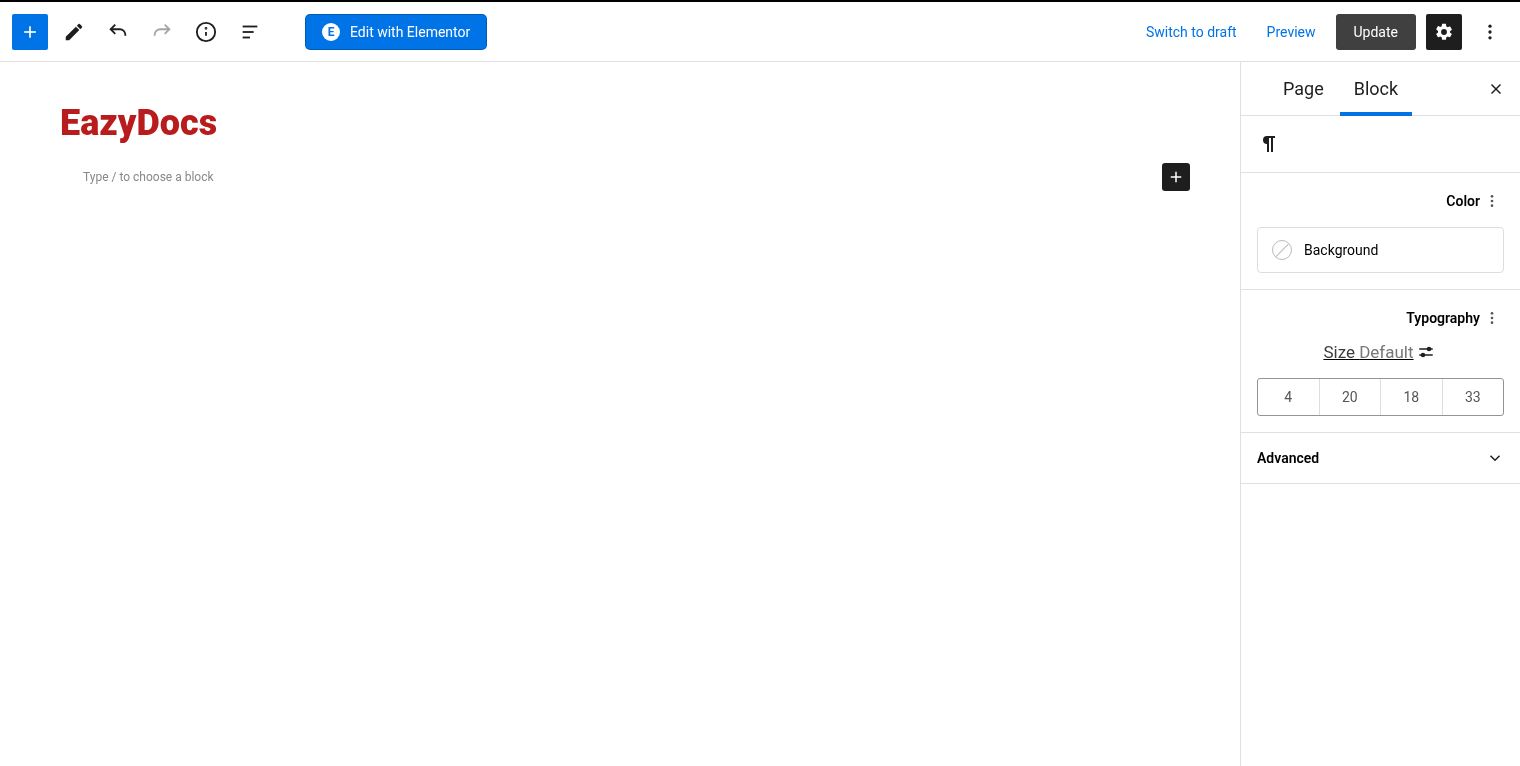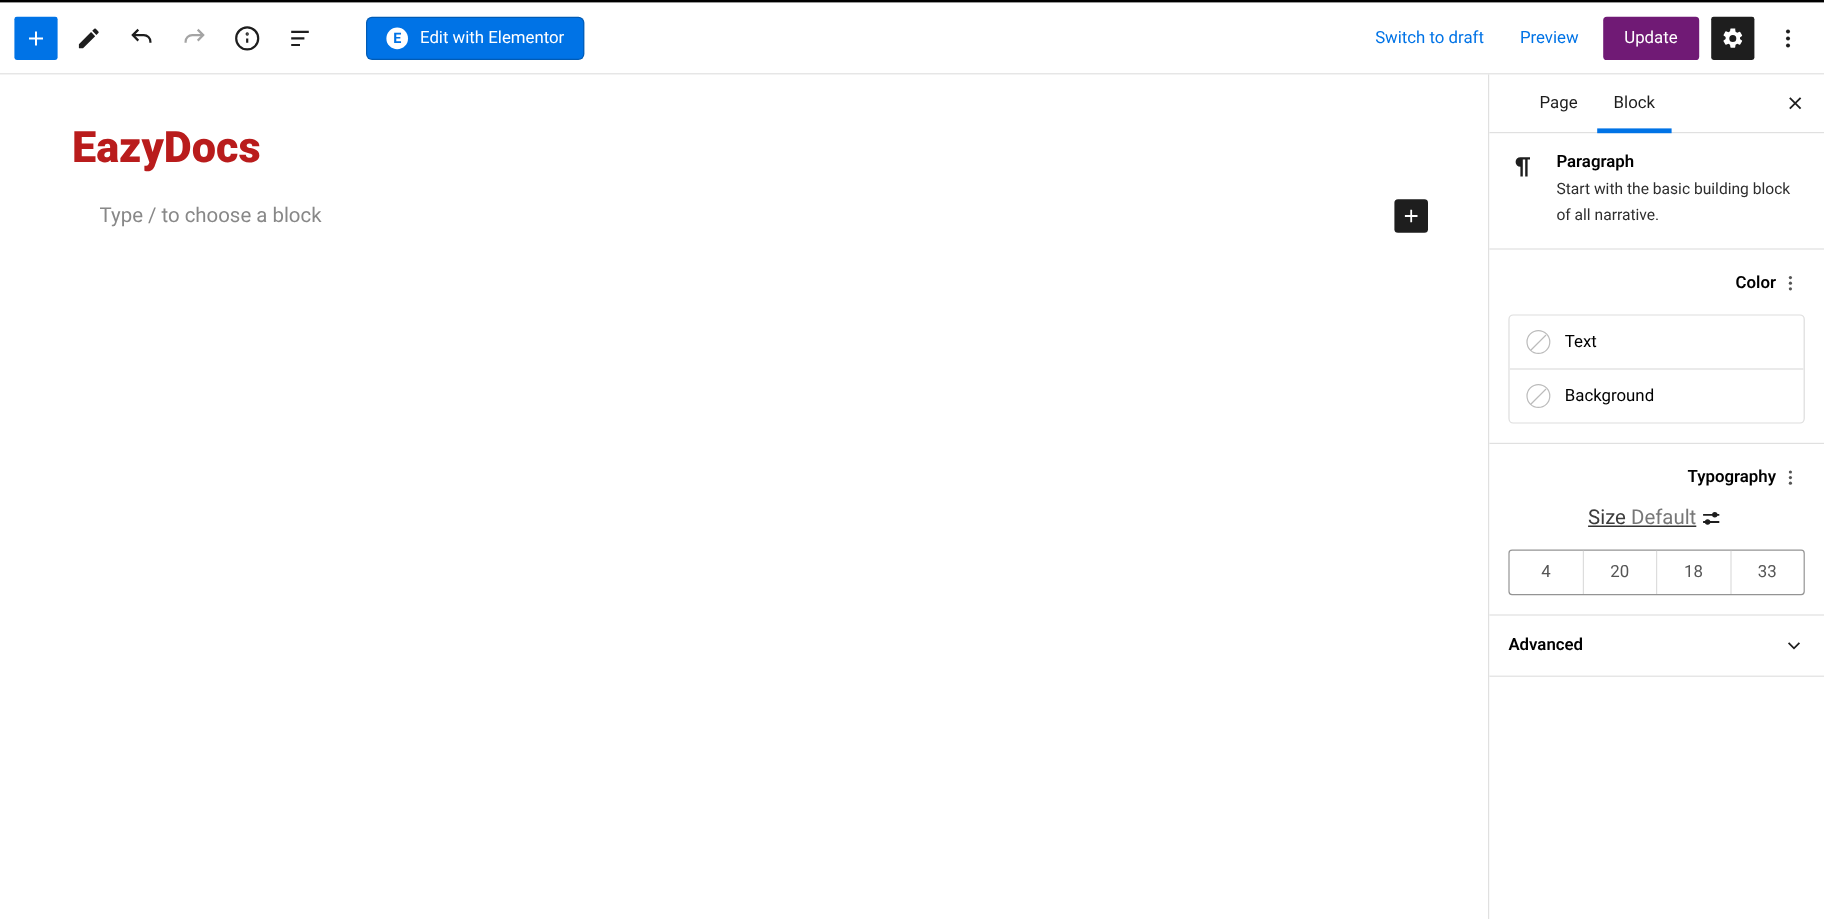--- a/index.html
+++ b/index.html
@@ -6,31 +6,31 @@
 body { background: #fff; width: 1520px; height: 766px; overflow: hidden; border-top: 2px solid #000; }
 .topbar { height: 60px; display: flex; align-items: center; justify-content: space-between; padding: 0 12px; border-bottom: 1px solid #e0e0e0; }
 .tb-left { display: flex; align-items: center; gap: 8px; }
 .tb-right { display: flex; align-items: center; gap: 10px; }
 .icon-btn { width: 36px; height: 36px; display: flex; align-items: center; justify-content: center; border: none; background: transparent; cursor: pointer; border-radius: 2px; }
 .icon-btn.primary { background: #0073e6; color: #fff; }
 .icon-btn.dark { background: #1e1e1e; color: #fff; }
 .elementor-btn { display: flex; align-items: center; gap: 10px; background: #0073e6; color: #fff; border: none; padding: 8px 16px; border-radius: 4px; cursor: pointer; font-size: 14px; margin-left: 30px; box-shadow: 0 0 0 1px #005bb5; }
 .elementor-icon { width: 18px; height: 18px; border-radius: 50%; background: #fff; display: flex; align-items: center; justify-content: center; color: #0073e6; font-weight: bold; font-size: 12px; }
 .link-btn { background: none; border: none; color: #0073e6; cursor: pointer; font-size: 14px; padding: 6px 10px; }
-.update-btn { background: #701a75; color: #fff; border: none; padding: 10px 18px; border-radius: 3px; cursor: pointer; font-size: 14px; }
+.update-btn { background: #404040; color: #fff; border: none; padding: 10px 18px; border-radius: 3px; cursor: pointer; font-size: 14px; }
 .main { display: flex; height: calc(100% - 60px); }
 .editor { flex: 1; padding: 40px 35px; overflow: auto; position: relative; }
 .page-title { font-size: 36px; font-weight: 900; color: #b91c1c; margin-left: 25px; margin-bottom: 18px; }
 .block-row { display: flex; align-items: center; justify-content: space-between; padding: 0 15px 0 48px; }
-.block-input { flex: 1; border: none; outline: none; font-size: 17px; color: #6d28d9; padding: 8px 0; }
+.block-input { flex: 1; border: none; outline: none; font-size: 12px; color: #6d28d9; padding: 8px 0; }
 .block-input::placeholder { color: #888; }
 .inline-add { width: 28px; height: 28px; background: #1e1e1e; color: #fff; border: none; border-radius: 3px; display: flex; align-items: center; justify-content: center; cursor: pointer; }
 .sidebar { width: 280px; border-left: 1px solid #e0e0e0; display: flex; flex-direction: column; overflow: auto; }
 .sb-tabs { display: flex; align-items: center; position: relative; border-bottom: 1px solid #e0e0e0; }
-.tab { padding: 16px 14px; font-size: 14px; color: #1e1e1e; cursor: pointer; border: none; background: none; }
+.tab { padding: 16px 14px; font-size: 18px; color: #1e1e1e; cursor: pointer; border: none; background: none; }
 .tab.active { font-weight: 400; position: relative; }
 .tab.active::after { content: ""; position: absolute; bottom: -1px; left: 0; right: 0; height: 4px; background: #0073e6; border-radius: 0; }
 .close-sb { margin-left: auto; width: 36px; height: 36px; display: flex; align-items: center; justify-content: center; border: none; background: none; cursor: pointer; margin-right: 6px; }
 .sb-section { padding: 16px; border-bottom: 1px solid #e0e0e0; }
 .block-type { display: flex; gap: 16px; }
 .block-type-icon { width: 24px; height: 24px; flex-shrink: 0; }
 .block-type-info { flex: 1; }
 .block-type-name { font-weight: 600; font-size: 14px; margin-bottom: 6px; }
 .block-type-desc { font-size: 13px; color: #2e2e2e; line-height: 1.6; }
 .sb-header { display: flex; align-items: center; justify-content: flex-end; }
@@ -142,43 +142,35 @@
             <line x1="6" y1="6" x2="18" y2="18"></line>
           </svg>
       </button>
     </div>
 
     <div class="sb-section">
       <div class="block-type">
         <svg class="block-type-icon" width="24" height="24" viewBox="0 0 24 24" fill="#1e1e1e">
             <path d="M10 4H18V6H16V20H14V6H12V20H10V12A4 4 0 0 1 10 4Z"></path>
           </svg>
-        <div class="block-type-info">
-          <div class="block-type-name">Paragraph</div>
-          <div class="block-type-desc">Start with the basic building block of all narrative.</div>
-        </div>
       </div>
     </div>
 
     <div class="sb-section">
       <div class="sb-header">
         <h3>Color</h3>
         <button class="icon-btn" style="width:24px;height:24px">
           <svg width="16" height="16" viewBox="0 0 24 24" fill="#555">
               <circle cx="12" cy="5" r="2"></circle>
               <circle cx="12" cy="12" r="2"></circle>
               <circle cx="12" cy="19" r="2"></circle>
             </svg>
         </button>
       </div>
       <div class="color-opts">
-        <div class="color-opt">
-          <span class="swatch"></span>
-          <span>Text</span>
-        </div>
         <div class="color-opt">
           <span class="swatch"></span>
           <span>Background</span>
         </div>
       </div>
     </div>
 
     <div class="sb-section">
       <div class="sb-header">
         <h3>Typography</h3>

